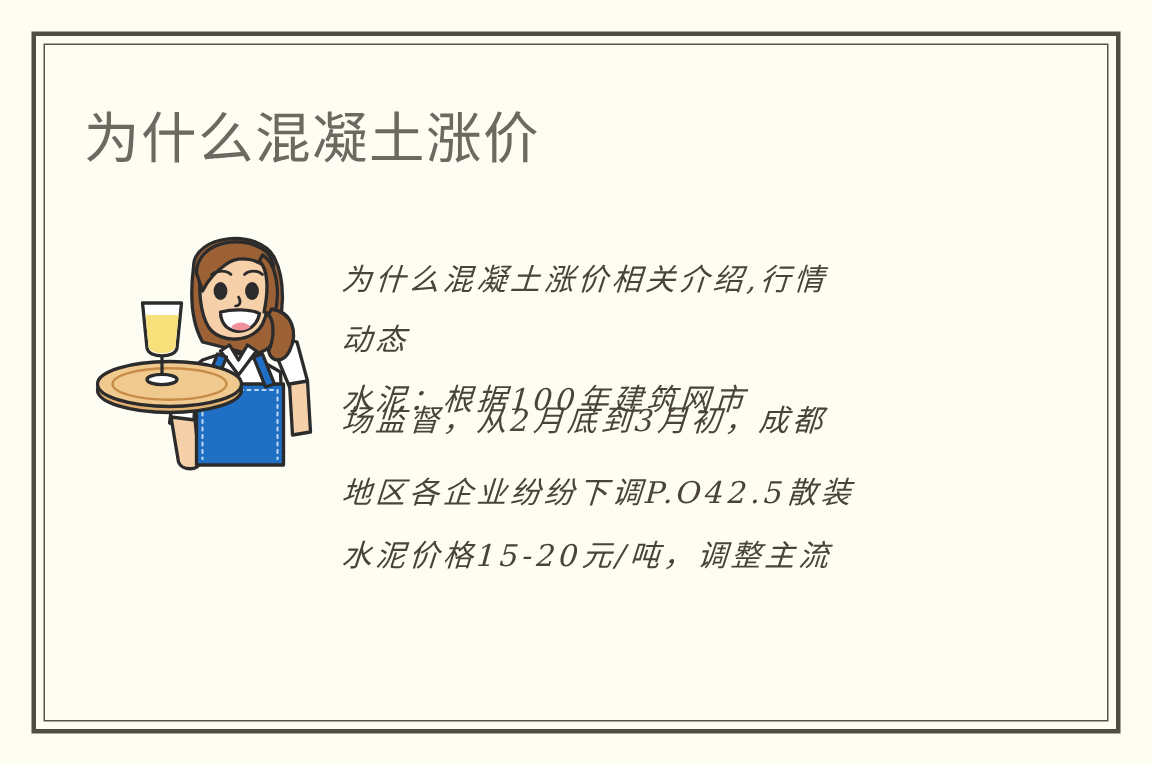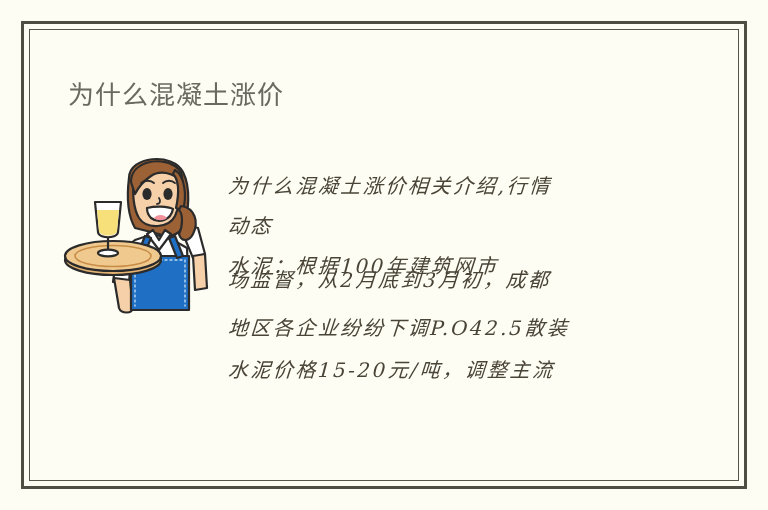--- a/index.html
+++ b/index.html
@@ -43,23 +43,23 @@
     border: 1px solid #55554a;
     box-sizing: border-box;
     pointer-events: none;
   }
 
   
   .page-title {
     position: absolute;
     left: 56px;
     top: 62px;
-    margin: 12px;
+    margin: 0;
     font-family: "DejaVu Sans", "Liberation Sans", sans-serif;
-    font-size: 26px;
+    font-size: 37px;
     font-weight: 400;
     letter-spacing: 1px;
     color: #6a6a60;
     white-space: nowrap;
   }
 
   
   .illustration {
     position: absolute;
     left: 55px;

